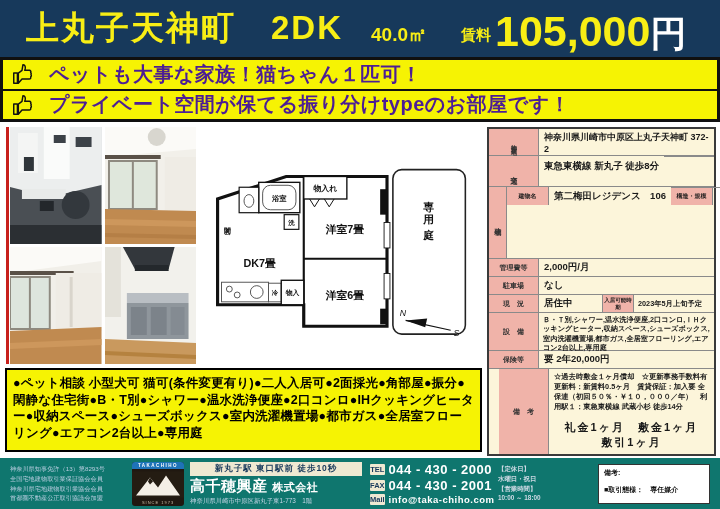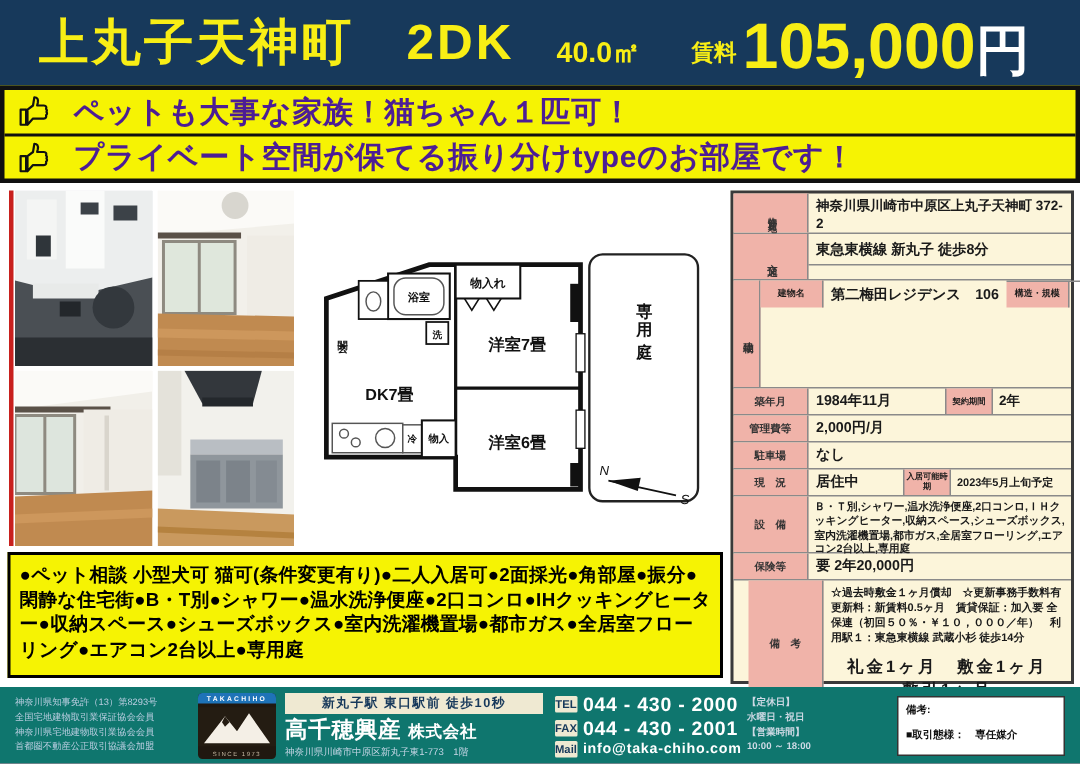--- a/index.html
+++ b/index.html
@@ -48,21 +48,21 @@
   .tval { flex:1; display:flex; align-items:center; padding:0 5px; font-size:9.5px; }
   .subpink { background:#f0b3a9; border-left:1px solid #8a8a8a; border-right:1px solid #8a8a8a;
              display:flex; align-items:center; justify-content:center; font-size:5.5px; width:32px; text-align:center; }
   .subval { display:flex; align-items:center; padding:0 4px; font-size:9px; }
   .bgroup { flex:1; display:flex; flex-direction:row; }
   .brow { display:flex; height:18px; flex-shrink:0; }
   .brow + .brow { border-top:1px solid #8a8a8a; }
   .blabel { width:42px; background:#f0b3a9; border-right:1px solid #8a8a8a; display:flex;
             align-items:center; justify-content:center; font-size:6px; text-align:center; line-height:1.1; }
   .bval { flex:1; display:flex; align-items:center; padding:0 5px; font-size:9.5px; }
-  .accesscol { flex:1; display:flex; flex-direction:column; }
+  .accesscol { flex:1; display:flex; flex-direction:row; }
   .accessline { height:20px; display:flex; align-items:center; padding:0 5px; font-size:9.5px; }
   .accessempty { flex:1; border-top:1px solid #8a8a8a; }
   .equipval { flex:1; padding:2px 4px; font-size:7.2px; line-height:1.3; font-weight:bold; }
   .remarkcol { flex:1; padding:3px 5px; font-size:7.3px; line-height:1.35; }
   .remark-fees { text-align:center; font-size:11px; margin-top:9px; letter-spacing:2px; }
   
   .ftr { position:absolute; bottom:0; left:0; width:720px; height:51px; background:#0f766e;
          display:flex; align-items:center; padding:0 6px; }
   .licenses { width:124px; font-size:6.2px; color:#b9cde0; line-height:1.55; text-align:left; padding-left:4px; }
   .logo { width:52px; height:44px; margin-left:2px; display:flex; flex-direction:column;
@@ -267,26 +267,20 @@
             <div class="blabel">使用部分面積</div>
             <div class="bval">40.00㎡</div>
           </div>
           <div class="brow">
             <div class="blabel">間取内訳</div>
             <div class="bval">洋6・7　DK7</div>
           </div>
         </div>
       </div>
       <div class="trow" style="height:18px">
-        <div class="tlabel w">築年月</div>
-        <div class="tval">1984年11月</div>
-        <div class="subpink">契約期間</div>
-        <div class="subval" style="width:52px">2年</div>
-      </div>
-      <div class="trow" style="height:18px">
         <div class="tlabel w">管理費等</div>
         <div class="tval">2,000円/月</div>
       </div>
       <div class="trow" style="height:18px">
         <div class="tlabel w">駐車場</div>
         <div class="tval">なし</div>
       </div>
       <div class="trow" style="height:18px">
         <div class="tlabel w">現　況</div>
         <div class="tval">居住中</div>

